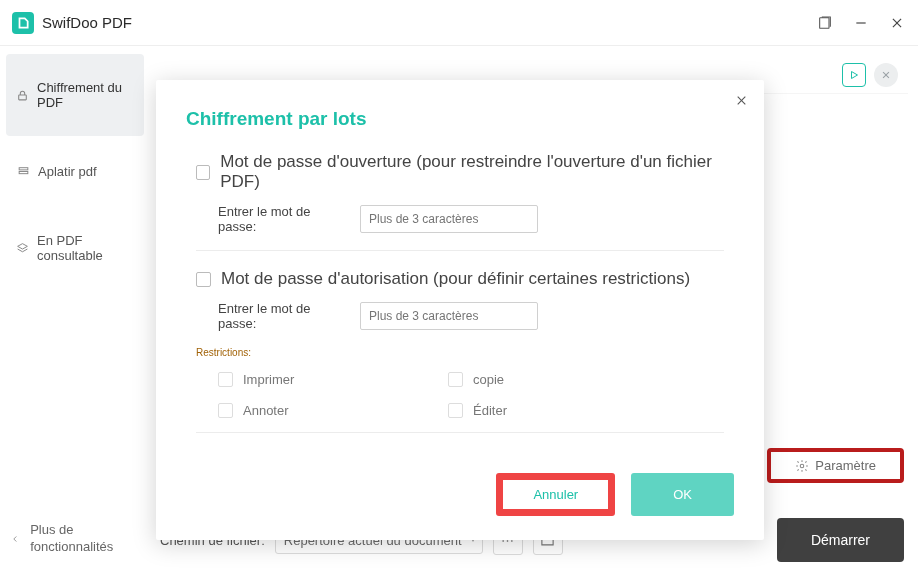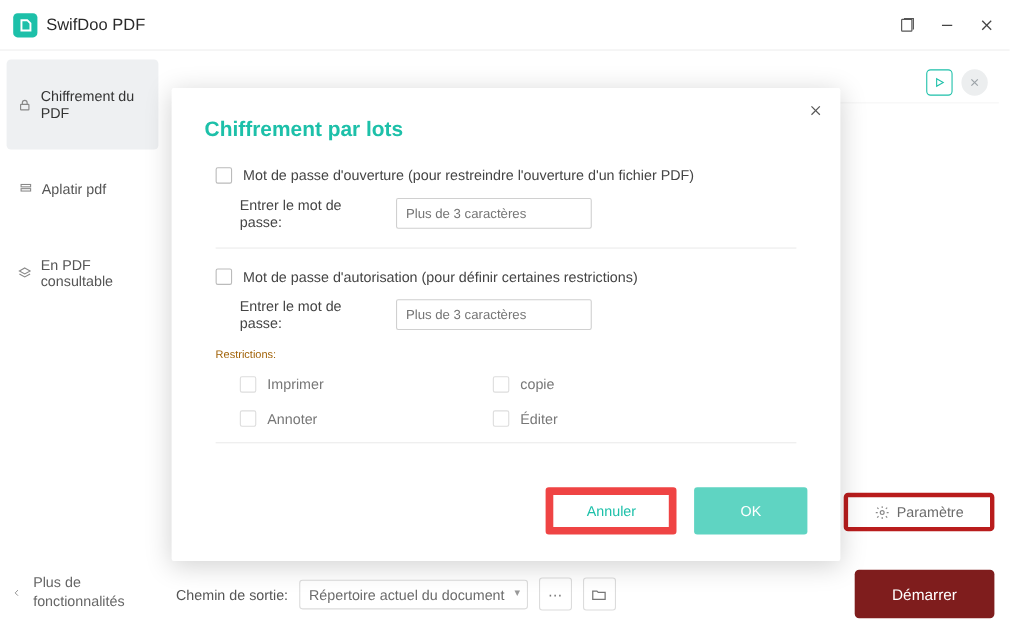--- a/index.html
+++ b/index.html
@@ -121,41 +121,41 @@
       min-width: 185px; color: #6b6b6b; position: relative; background: #fff;
       font-size: 13px;
     }
     .select-box::after { content: "▾"; position: absolute; right: 6px; top: 5px; color: #999; font-size: 10px; }
     .icon-btn {
       width: 30px; height: 30px; border: 1px solid #dcdcdc; border-radius: 3px;
       display: flex; align-items: center; justify-content: center; color: #777; cursor: pointer;
     }
 
     .btn-start {
-      background: #7f1d1d; color: #fff; border: none;
+      background: #404040; color: #fff; border: none;
       padding: 14px 34px; border-radius: 4px; font-size: 14px; cursor: pointer;
     }
 
     
     .modal {
       position: absolute;
       left: 156px; top: 80px;
       width: 608px;
       background: #fff;
       box-shadow: 0 4px 24px rgba(0,0,0,0.18);
       border-radius: 2px;
       padding: 28px 30px 24px 30px;
       z-index: 100;
     }
     .modal-close {
       position: absolute; top: 14px; right: 16px; cursor: pointer; color: #555;
     }
     .modal-title { color: #1dc0a9; font-size: 19px; font-weight: 600; margin-bottom: 22px; }
     .modal-section { margin: 0 10px 16px 10px; }
-    .opt-row { display: flex; align-items: center; gap: 10px; color: #444; font-size: 13px; margin-bottom: 12px; }
+    .opt-row { display: flex; align-items: center; gap: 10px; color: #444; font-size: 17px; margin-bottom: 12px; }
     .pw-row { display: flex; align-items: center; gap: 10px; margin-left: 22px; margin-bottom: 16px; }
     .pw-label { color: #444; font-size: 13px; width: 132px; }
     .pw-input {
       border: 1px solid #d0d0d0; border-radius: 2px; padding: 6px 8px; width: 178px; font-size: 12px; color: #888;
     }
     .hr { border: none; border-top: 1px solid #ececec; margin: 6px 10px 18px 10px; }
     .restrict-label { color: #a16207; font-size: 10px; margin: 0 10px 14px 10px; }
     .restrict-grid {
       display: grid; grid-template-columns: 200px 200px;
       gap: 16px 30px; margin: 0 10px 14px 32px;
@@ -295,21 +295,21 @@
       </div>
     </div>
 
     <div class="replace-row" style="padding:4px 4px;">
       <span class="checkbox checked"></span>
       <span>Remplacer les fichiers existants</span>
     </div>
 
     <div class="bottom-row2">
       <div class="path-row">
-        <span>Chemin de sortie:</span>
+        <span>Chemin de fichier:</span>
         <div class="select-box">
           <span>Répertoire actuel du document</span>
         </div>
         <div class="icon-btn">
           <span>⋯</span>
         </div>
         <div class="icon-btn">
           <svg width="15" height="15" viewBox="0 0 24 24" fill="none" stroke="#777" stroke-width="1.8">
               <path d="M3 7h6l2 2h10v10H3z"></path>
             </svg>

